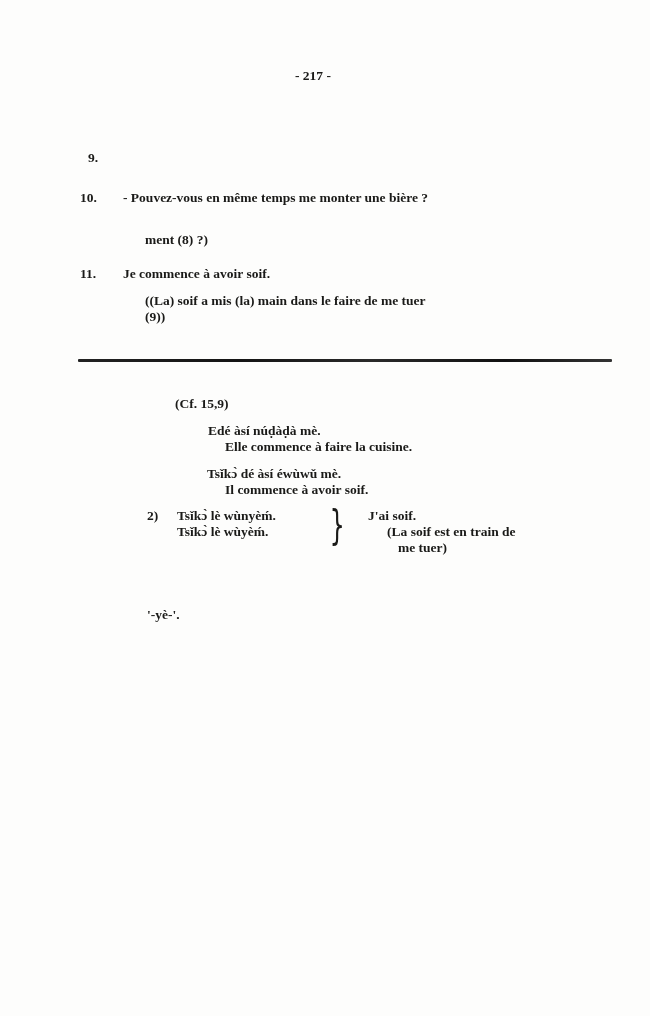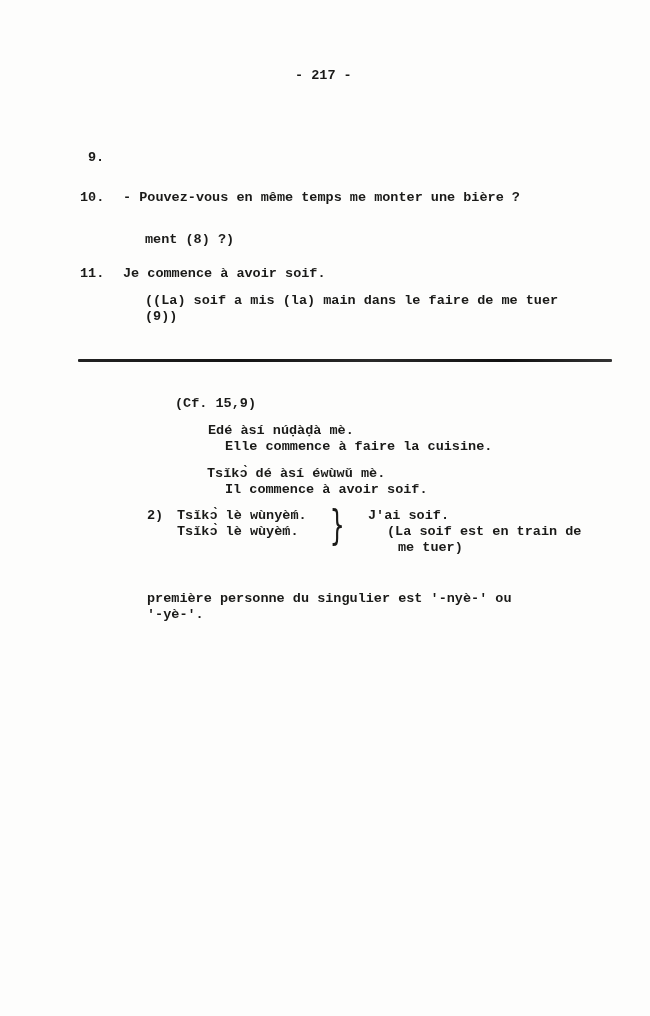--- a/index.html
+++ b/index.html
@@ -6,21 +6,21 @@
   .page{
     position:relative;
     width:650px;height:1016px;
     margin:0 auto;
     background:#fdfdfc;
     overflow:hidden;
   }
   .ln{
     position:absolute;
     white-space:pre;
-    font-family:Liberation Mono, monospace;
+    font-family:Liberation Serif, serif;
     font-size:13.5px;
     line-height:16px;
     font-weight:700;
     color:#1a1a18;
     letter-spacing:0px;
   }
   .rule{
     position:absolute;
     left:78px;top:359px;
     width:534px;height:3px;
@@ -67,16 +67,15 @@
   <div class="ln" style="left:225px;top:482px">Il commence à avoir soif.</div>
 
   <div class="ln" style="left:147px;top:508px">2)</div>
   <div class="ln" style="left:177px;top:508px">Tsǐkɔ̀ lè wùnyèḿ.</div>
   <div class="ln" style="left:177px;top:524px">Tsǐkɔ̀ lè wùyèḿ.</div>
   <div class="brace" style="left:330px;top:503px">}</div>
   <div class="ln" style="left:368px;top:508px">J'ai soif.</div>
   <div class="ln" style="left:387px;top:524px">(La soif est en train de</div>
   <div class="ln" style="left:398px;top:540px">me tuer)</div>
 
-  <div class="ln" style="left:147px;top:591px">première personne du singulier est '-nyè-' ou</div>
   <div class="ln" style="left:147px;top:607px">'-yè-'.</div>
 
 </div>
 
 </body></html>

